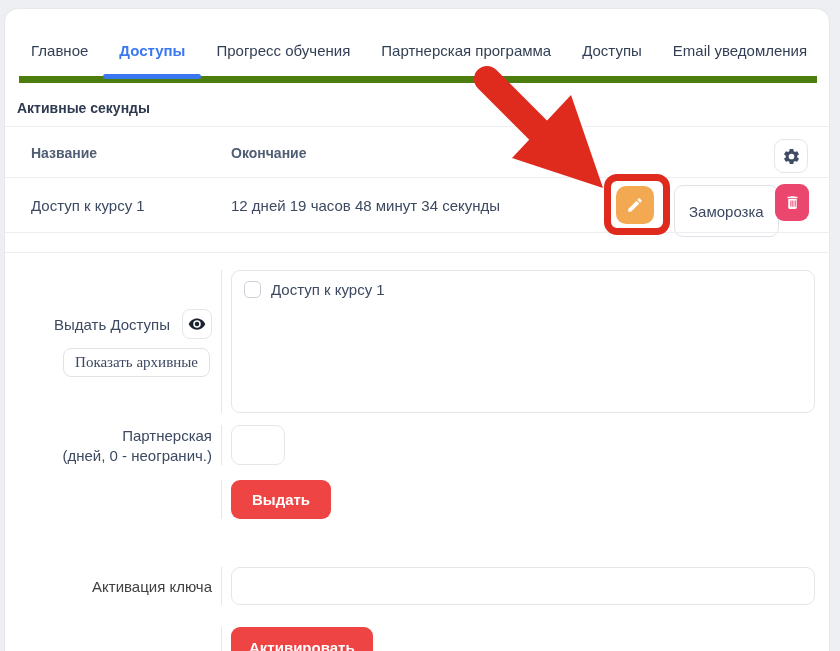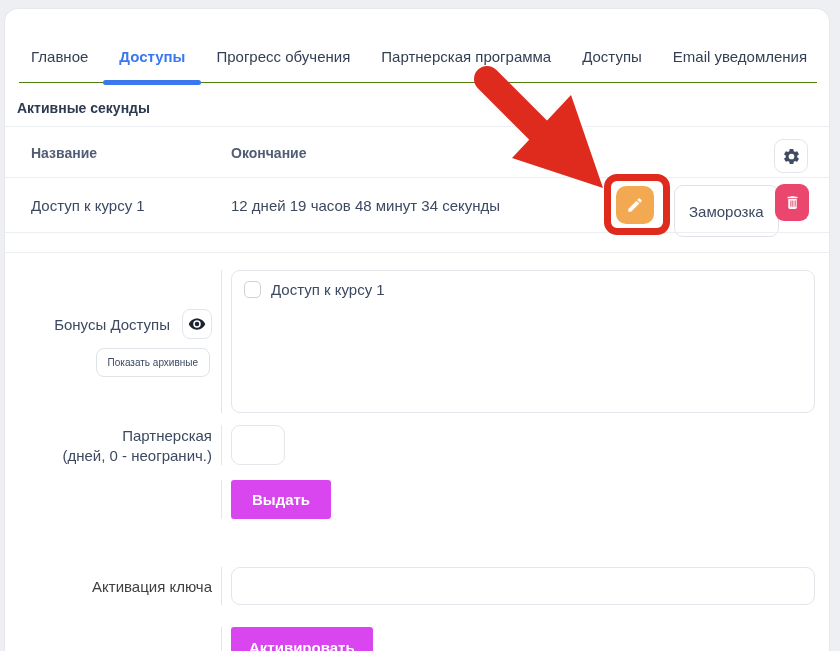--- a/index.html
+++ b/index.html
@@ -13,21 +13,21 @@
   }
   .card {
     position:absolute; left:4px; top:8px; width:826px; height:700px;
     background:#ffffff;
     border:1px solid #e6e8ec; border-bottom:none;
     border-radius:14px 14px 0 0;
   }
   
   .tabs {
     position:absolute; top:0; left:14px; width:798px; height:74px;
-    border-bottom:1px solid #4d7c0f;
+    border-bottom:7px solid #4d7c0f;
     display:flex; align-items:flex-end; gap:31px; padding-left:12px;
   }
   .tab {
     font-size:15px; color:#333f54; padding-bottom:17px;
     position:relative; white-space:nowrap; cursor:pointer;
   }
   .tab.active { color:#3b78f0; font-weight:bold; }
   .tab.active::after {
     content:""; position:absolute; left:-16px; right:-16px; bottom:-3px;
     height:5px; background:#3b78f0; border-radius:3px;
@@ -73,33 +73,33 @@
   .checkbox { width:17px; height:17px; border:1.5px solid #cbd1d8; border-radius:5px; background:#fff; flex:0 0 auto; }
   .grant-label-row {
     position:absolute; top:300px; right:617px;
     display:flex; align-items:center; gap:12px;
   }
   .form-label { font-size:15px; color:#3c4961; }
   .eye-btn { width:30px; height:30px; border-radius:8px; }
   .archive-btn {
     position:absolute; top:339px; right:619px; height:29px; padding:0 11px;
     background:#fff; border:1px solid #dfe3e8; border-radius:8px;
-    font-size:10px; color:#3c4961; font-family:Liberation Sans, sans-serif; cursor:pointer;
+    font-size:15px; color:#3c4961; font-family:Liberation Serif, serif; cursor:pointer;
   }
   .duration-label { position:absolute; top:417px; right:617px; text-align:right; font-size:15px; line-height:20px; color:#3c4961; }
   .text-input {
     border:1px solid #e3e6ea; border-radius:9px; background:#fff;
     font-family:inherit; font-size:15px; color:#3c4961; padding:0 10px; outline:none;
   }
   .duration-input { position:absolute; top:416px; left:226px; width:54px; height:40px; }
   .key-label { position:absolute; top:569px; right:617px; font-size:15px; color:#404040; }
   .key-input { position:absolute; top:558px; left:226px; width:584px; height:38px; }
   .primary-btn {
     position:absolute; left:226px; height:39px; padding:0 21px;
-    background:#d946ef; color:#fff; border:none; border-radius:3px;
+    background:#ef4444; color:#fff; border:none; border-radius:9px;
     font-size:15px; font-weight:bold; font-family:inherit; cursor:pointer;
   }
   .grant-btn { top:471px; }
   .activate-btn { top:618px; height:40px; padding:0 18px; }
 </style>
 </head>
 <body>
 
 <div class="card">
 
@@ -153,21 +153,21 @@
   <div class="hline" style="top:223px"></div>
   <div class="hline" style="top:243px"></div>
 
   <div class="vdiv" style="top:261px;height:143px"></div>
   <div class="vdiv" style="top:416px;height:40px"></div>
   <div class="vdiv" style="top:471px;height:39px"></div>
   <div class="vdiv" style="top:558px;height:38px"></div>
   <div class="vdiv" style="top:618px;height:40px"></div>
 
   <div class="grant-label-row">
-    <span class="form-label">Бонусы Доступы</span>
+    <span class="form-label">Выдать Доступы</span>
     <button class="icon-btn eye-btn">
       <span style="display:flex">
         <svg width="18" height="18" viewBox="0 0 24 24" fill="#1c2330">
             <path d="M12 4.5C7 4.5 2.73 7.61 1 12c1.73 4.39 6 7.5 11 7.5s9.27-3.11 11-7.5c-1.73-4.39-6-7.5-11-7.5zm0 12.5a5 5 0 1 1 0-10 5 5 0 0 1 0 10zm0-8a3 3 0 1 0 0 6 3 3 0 0 0 0-6z"></path>
           </svg>
       </span>
     </button>
   </div>
 
   <button class="archive-btn">Показать архивные</button>

